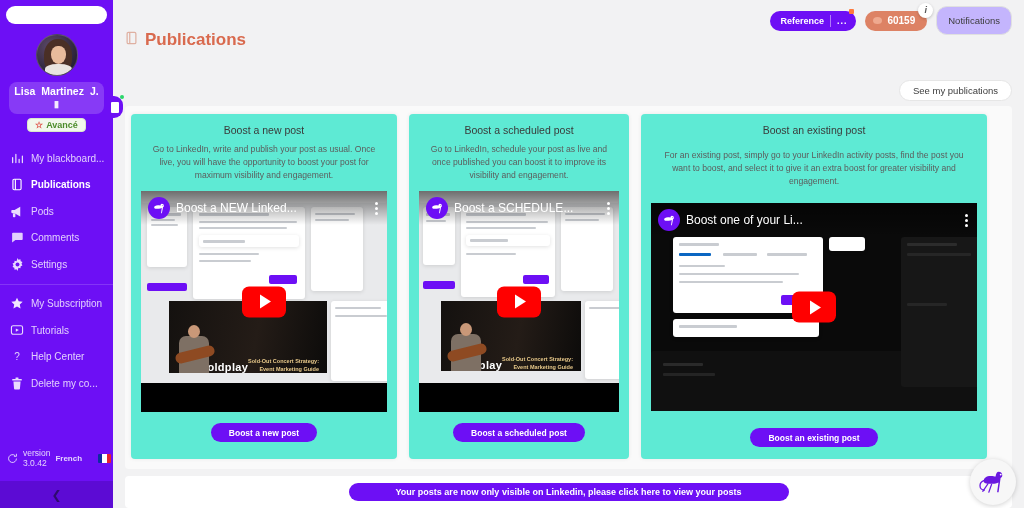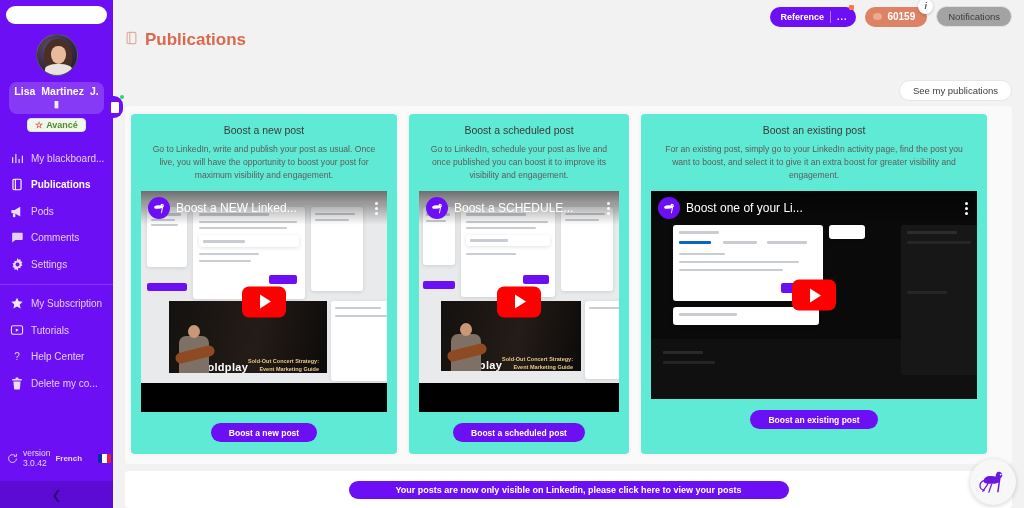--- a/index.html
+++ b/index.html
@@ -161,22 +161,22 @@
   .coin { width: 9px; height: 7px; border-radius: 50%; background: #efa98f; }
   .info-bubble {
     position: absolute; right: -6px; top: -8px;
     width: 15px; height: 15px; border-radius: 50%;
     background: #fff; color: #585858;
     font-size: 9px; font-style: italic; font-weight: 700;
     display: flex; align-items: center; justify-content: center;
     box-shadow: 0 1px 3px rgba(0,0,0,.22);
   }
   .btn-notif {
-    background: #a3a3a3; border: 1px solid #e0e0e0;
-    border-radius: 11px; height: 21px;
+    background: #c4b5fd; border: 1px solid #e0e0e0;
+    border-radius: 11px; height: 29px;
     display: flex; align-items: center; padding: 0 11px;
     font-size: 9.5px; color: #3c3c3c; cursor: pointer;
   }
   .btn-seepub {
     position: absolute; right: 12px; top: 80px;
     background: #fff; border: 1px solid #e6e6e6;
     border-radius: 12px; height: 21px;
     display: flex; align-items: center; padding: 0 13px;
     font-size: 9.5px; color: #3c3c3c; cursor: pointer;
   }
@@ -193,21 +193,21 @@
   .card {
     background: #5eead4;
     border-radius: 4px;
     box-shadow: 0 0 4px rgba(0,0,0,.07);
     padding: 10px 10px 12px 10px;
     display: flex; flex-direction: column; align-items: center;
     margin: 0 6px;
   }
   .card.c1 { width: 266px; }
   .card.c2 { width: 220px; }
-  .card.c3 { width: 346px; }
+  .card.c3 { width: 346px; gap: 6px; }
   .card-title {
     font-size: 10.5px; color: #3a3a3a; margin-bottom: 7px; text-align: center;
   }
   .card-desc {
     font-size: 8.6px; color: #5c5c5c; line-height: 13px;
     text-align: center; margin-bottom: 9px; padding: 0 6px;
   }
   .card.c3 .card-desc { padding: 0 4px; }
 
   
@@ -601,21 +601,21 @@
               </div>
           </div>
           <div class="v-play"></div>
         </div>
 
         <button class="card-btn">Boost a scheduled post</button>
       </div>
 
       <div class="card c3">
         <div class="card-title">Boost an existing post</div>
-        <div class="card-desc">For an existing post, simply go to your LinkedIn activity page, find the post you want to boost, and select it to give it an extra boost for greater visibility and engagement.</div>
+        <div class="card-desc">For an existing post, simply go to your LinkedIn activity posts, find the post you want to boost, and select it to give it an extra boost for greater visibility and engagement.</div>
 
         <div class="video" style="background:#000;">
           <div class="fake" style="background:#0a0a0a;">
             <div class="panel" style="left:22px;top:34px;width:150px;height:76px;"></div>
             <div class="bar" style="left:28px;top:40px;width:40px;height:3px;"></div>
             <div class="bar" style="left:28px;top:50px;width:32px;height:3px;background:#0a66c2;"></div>
             <div class="bar" style="left:72px;top:50px;width:34px;height:3px;"></div>
             <div class="bar" style="left:116px;top:50px;width:40px;height:3px;"></div>
             <div class="bar" style="left:28px;top:62px;width:46px;height:2px;"></div>
             <div class="bar" style="left:28px;top:70px;width:120px;height:2px;"></div>

